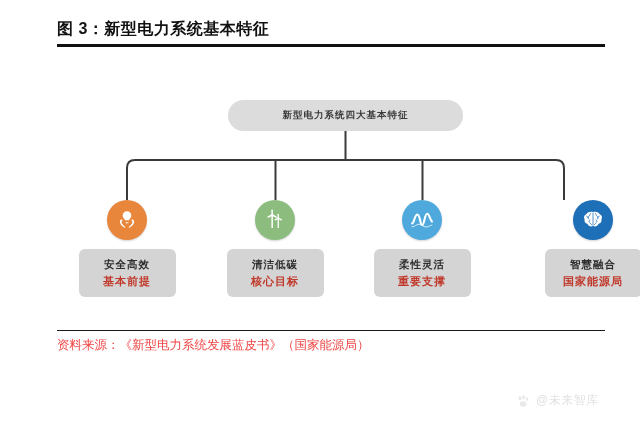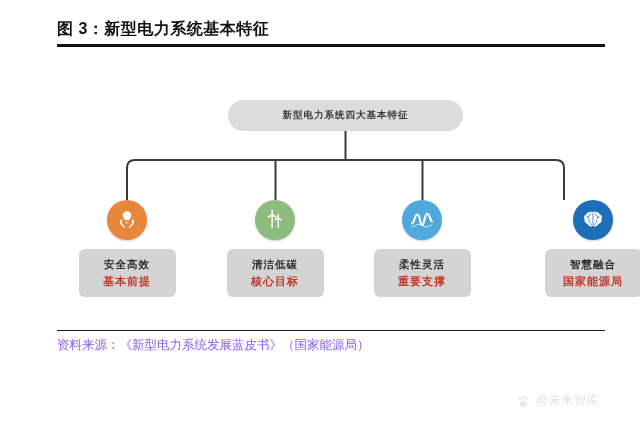--- a/index.html
+++ b/index.html
@@ -152,21 +152,21 @@
     top: 330px;
     width: 548px;
     height: 1px;
     background: #1a1a1a;
   }
   #source-text {
     position: absolute;
     left: 57px;
     top: 337px;
     font-size: 12.5px;
-    color: #8b5cf6;
+    color: #ef4444;
     white-space: nowrap;
   }
 
   
   #watermark {
     position: absolute;
     left: 516px;
     top: 392px;
     display: flex;
     align-items: center;

